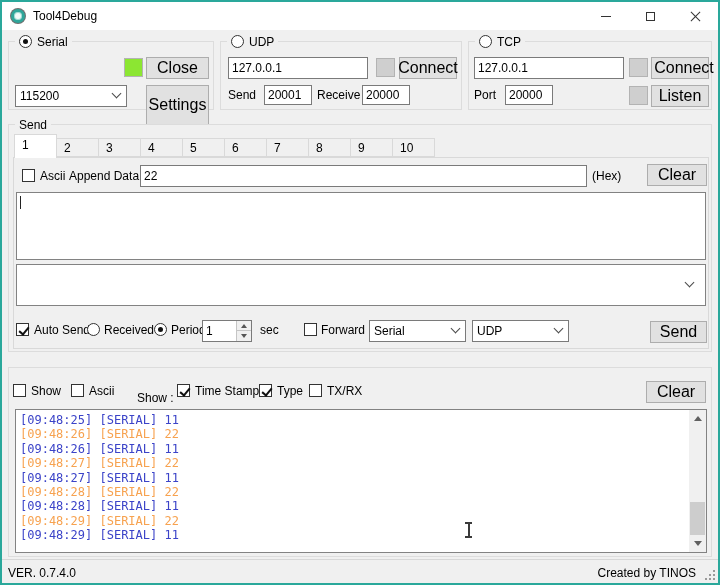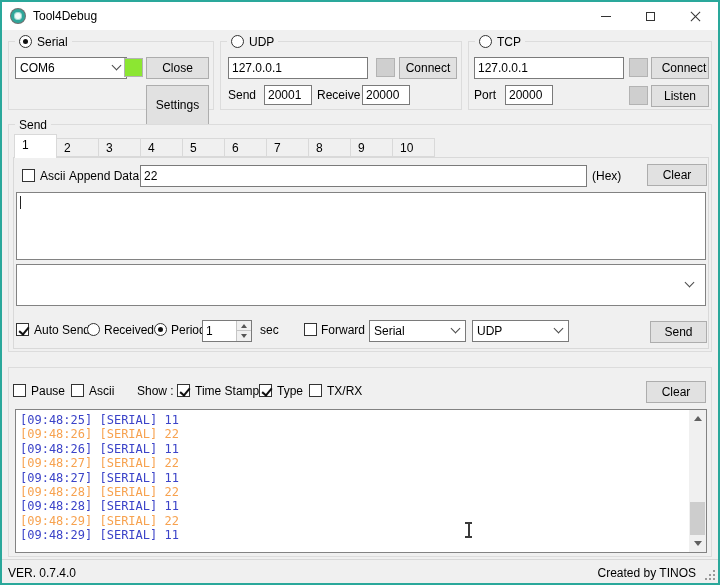--- a/index.html
+++ b/index.html
@@ -23,21 +23,21 @@
   
   .groupbox{position:absolute;border:1px solid #dcdcdc;}
   .legend{position:absolute;top:-8px;left:6px;background:#f0f0f0;padding:0 4px;display:flex;align-items:center;gap:5px;height:15px;white-space:nowrap;}
 
   
   .radio{width:13px;height:13px;border:1px solid #333;border-radius:50%;background:#fff;position:relative;flex:none;}
   .radio.checked::after{content:"";position:absolute;left:3px;top:3px;width:5px;height:5px;border-radius:50%;background:#111;}
   .checkbox{width:13px;height:13px;border:1px solid #333;background:#fff;position:relative;flex:none;}
   .checkbox.checked::after{content:"";position:absolute;left:3.5px;top:0.5px;width:4px;height:8px;border-right:2px solid #111;border-bottom:2px solid #111;transform:rotate(40deg);}
   .lbl{position:absolute;white-space:nowrap;line-height:13px;}
-  .btn{position:absolute;background:#e1e1e1;border:1px solid #adadad;display:flex;align-items:center;justify-content:center;font-size:12px;}
+  .btn{position:absolute;background:#e1e1e1;border:1px solid #adadad;display:flex;align-items:center;justify-content:center;font-size:16px;}
   .input{position:absolute;background:#fff;border:1px solid #7a7a7a;font-size:12px;padding:0 3px;font-family:"Liberation Sans",sans-serif;outline:none;}
   .combo{position:absolute;background:#fff;border:1px solid #7a7a7a;display:flex;align-items:center;padding-left:4px;}
   .chev{position:absolute;right:6px;top:50%;margin-top:-6px;width:7px;height:7px;border-right:1.5px solid #4a4a4a;border-bottom:1.5px solid #4a4a4a;transform:rotate(45deg);}
   .ind{position:absolute;width:19px;height:19px;border:1px solid #b3b3b3;}
 
   
   .tabs{position:absolute;left:6px;top:9px;display:flex;align-items:flex-end;}
   .tab{width:43px;height:19px;margin-left:-1px;border:1px solid #d9d9d9;background:#f0f0f0;padding:2px 0 0 7px;font-size:12px;}
   .tab.active{height:24px;background:#fff;border-bottom:none;margin-bottom:-1px;z-index:3;padding-top:3px;}
   .pane{position:absolute;left:4px;top:32px;width:696px;height:192px;border:1px solid #d9d9d9;background:#f0f0f0;z-index:1;}
@@ -100,26 +100,26 @@
           <span class="glyph-close"></span>
         </div>
     </div>
   </div>
 
   <div class="groupbox" style="left:6px;top:39px;width:206px;height:69px;">
     <div class="legend">
       <span class="radio checked"></span>
       <span>Serial</span>
     </div>
-    <div class="combo" style="left:6px;top:15px;width:112px;height:22px;">
-      <span>COM6</span>
-      <span class="chev"></span>
-    </div>
     <div class="ind" style="left: 115px; top: 16px; background: rgb(140, 230, 50);"></div>
     <button class="btn" style="left:137px;top:15px;width:63px;height:22px;">Close</button>
+    <div class="combo" style="left:6px;top:43px;width:112px;height:22px;">
+      <span>115200</span>
+      <span class="chev"></span>
+    </div>
     <button class="btn" style="left:137px;top:43px;width:63px;height:40px;">Settings</button>
   </div>
 
   <div class="groupbox" style="left:218px;top:39px;width:242px;height:69px;">
     <div class="legend">
       <span class="radio"></span>
       <span>UDP</span>
     </div>
     <input class="input" style="left: 7px; top: 15px; width: 140px; height: 22px;" value="127.0.0.1">
     <div class="ind" style="left: 155px; top: 16px; background: rgb(207, 207, 207);"></div>
@@ -203,24 +203,24 @@
       <div class="combo" style="left:458px;top:162px;width:97px;height:22px;">
         <span>UDP</span>
         <span class="chev"></span>
       </div>
       <button class="btn" style="left:636px;top:163px;width:57px;height:22px;">Send</button>
     </div>
   </div>
 
   <div class="groupbox" style="left:6px;top:365px;width:704px;height:190px;">
     <span class="checkbox" style="position:absolute;left:4px;top:16px;"></span>
-    <span class="lbl" style="left:22px;top:17px;">Pause</span>
+    <span class="lbl" style="left:22px;top:17px;">Show</span>
     <span class="checkbox" style="position:absolute;left:62px;top:16px;"></span>
     <span class="lbl" style="left:80px;top:17px;">Ascii</span>
-    <span class="lbl" style="left:128px;top:17px;">Show :</span>
+    <span class="lbl" style="left:128px;top:24px;">Show :</span>
     <span class="checkbox checked" style="position:absolute;left:168px;top:16px;"></span>
     <span class="lbl" style="left:186px;top:17px;">Time Stamp</span>
     <span class="checkbox checked" style="position:absolute;left:250px;top:16px;"></span>
     <span class="lbl" style="left:268px;top:17px;">Type</span>
     <span class="checkbox" style="position:absolute;left:300px;top:16px;"></span>
     <span class="lbl" style="left:318px;top:17px;">TX/RX</span>
     <button class="btn" style="left:637px;top:13px;width:60px;height:22px;">Clear</button>
 
     <div class="logbox">
       <div class="log-lines"><div class="log-line" style="color: rgb(59, 67, 200);">[09:48:25] [SERIAL] 11</div><div class="log-line" style="color: rgb(247, 162, 79);">[09:48:26] [SERIAL] 22</div><div class="log-line" style="color: rgb(59, 67, 200);">[09:48:26] [SERIAL] 11</div><div class="log-line" style="color: rgb(247, 162, 79);">[09:48:27] [SERIAL] 22</div><div class="log-line" style="color: rgb(59, 67, 200);">[09:48:27] [SERIAL] 11</div><div class="log-line" style="color: rgb(247, 162, 79);">[09:48:28] [SERIAL] 22</div><div class="log-line" style="color: rgb(59, 67, 200);">[09:48:28] [SERIAL] 11</div><div class="log-line" style="color: rgb(247, 162, 79);">[09:48:29] [SERIAL] 22</div><div class="log-line" style="color: rgb(59, 67, 200);">[09:48:29] [SERIAL] 11</div></div>

